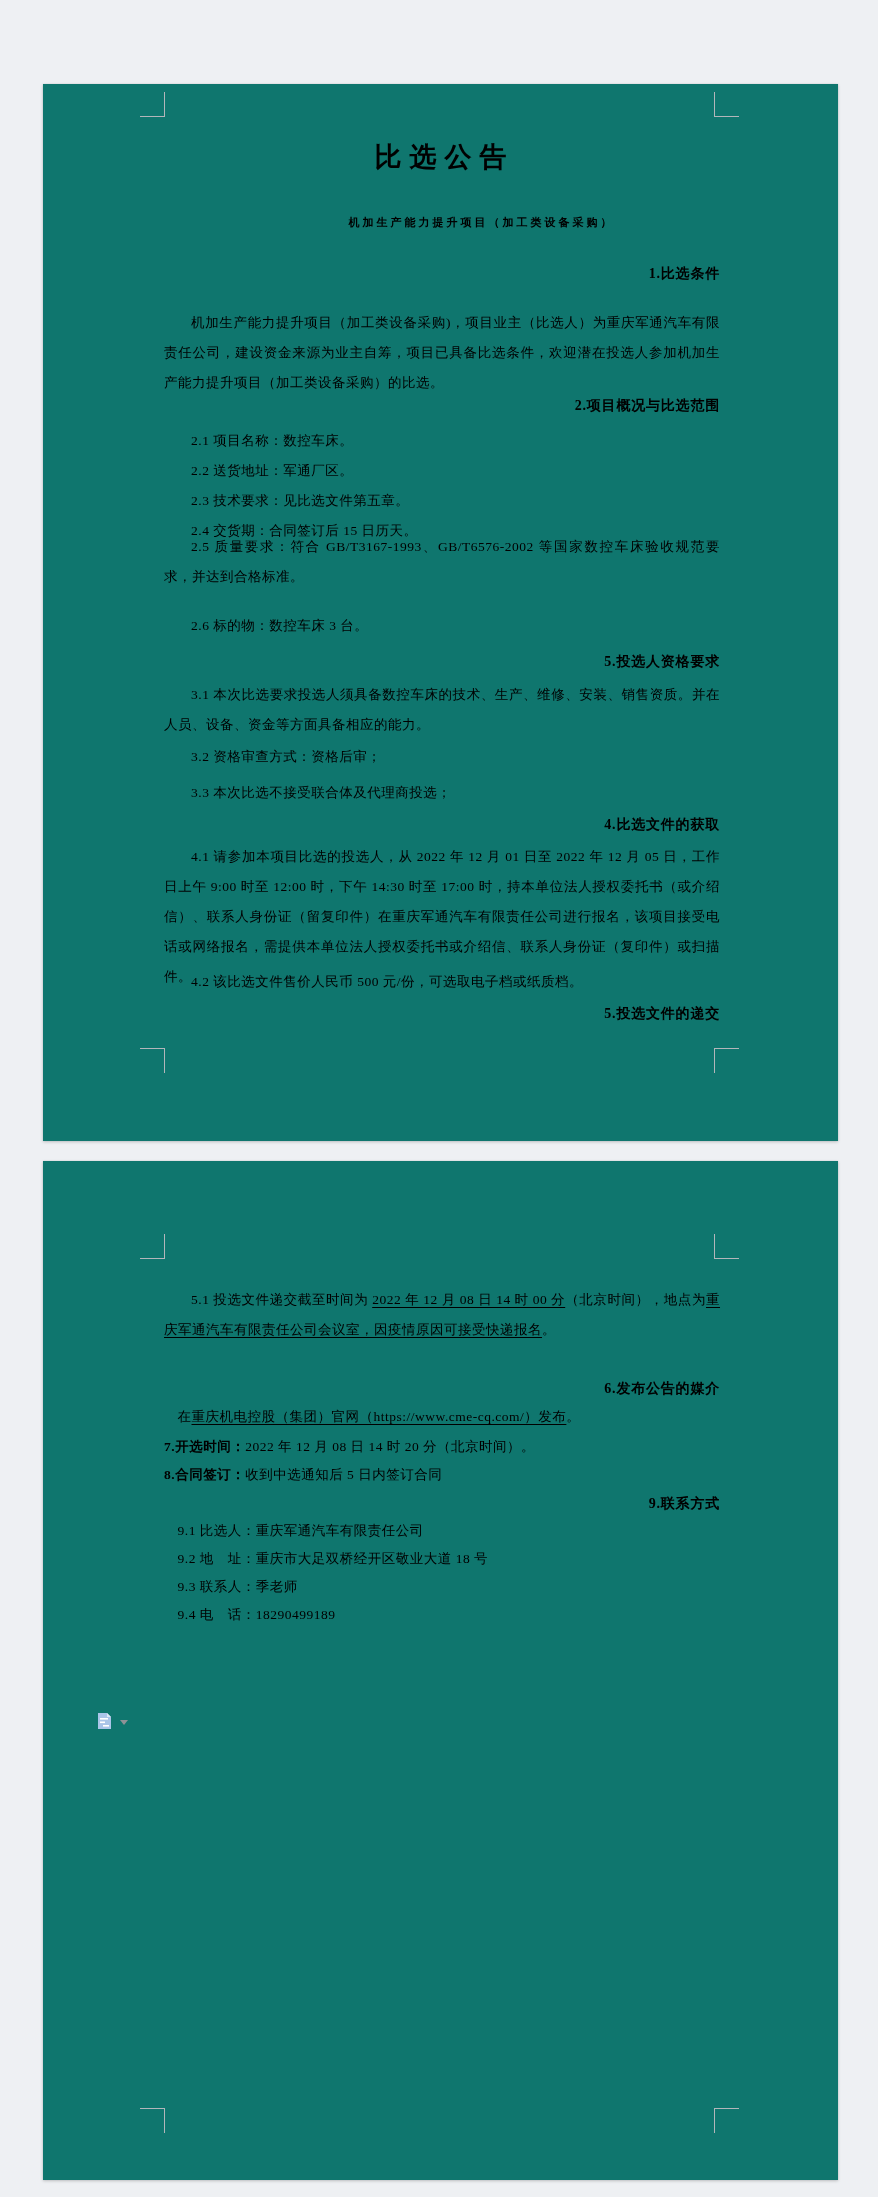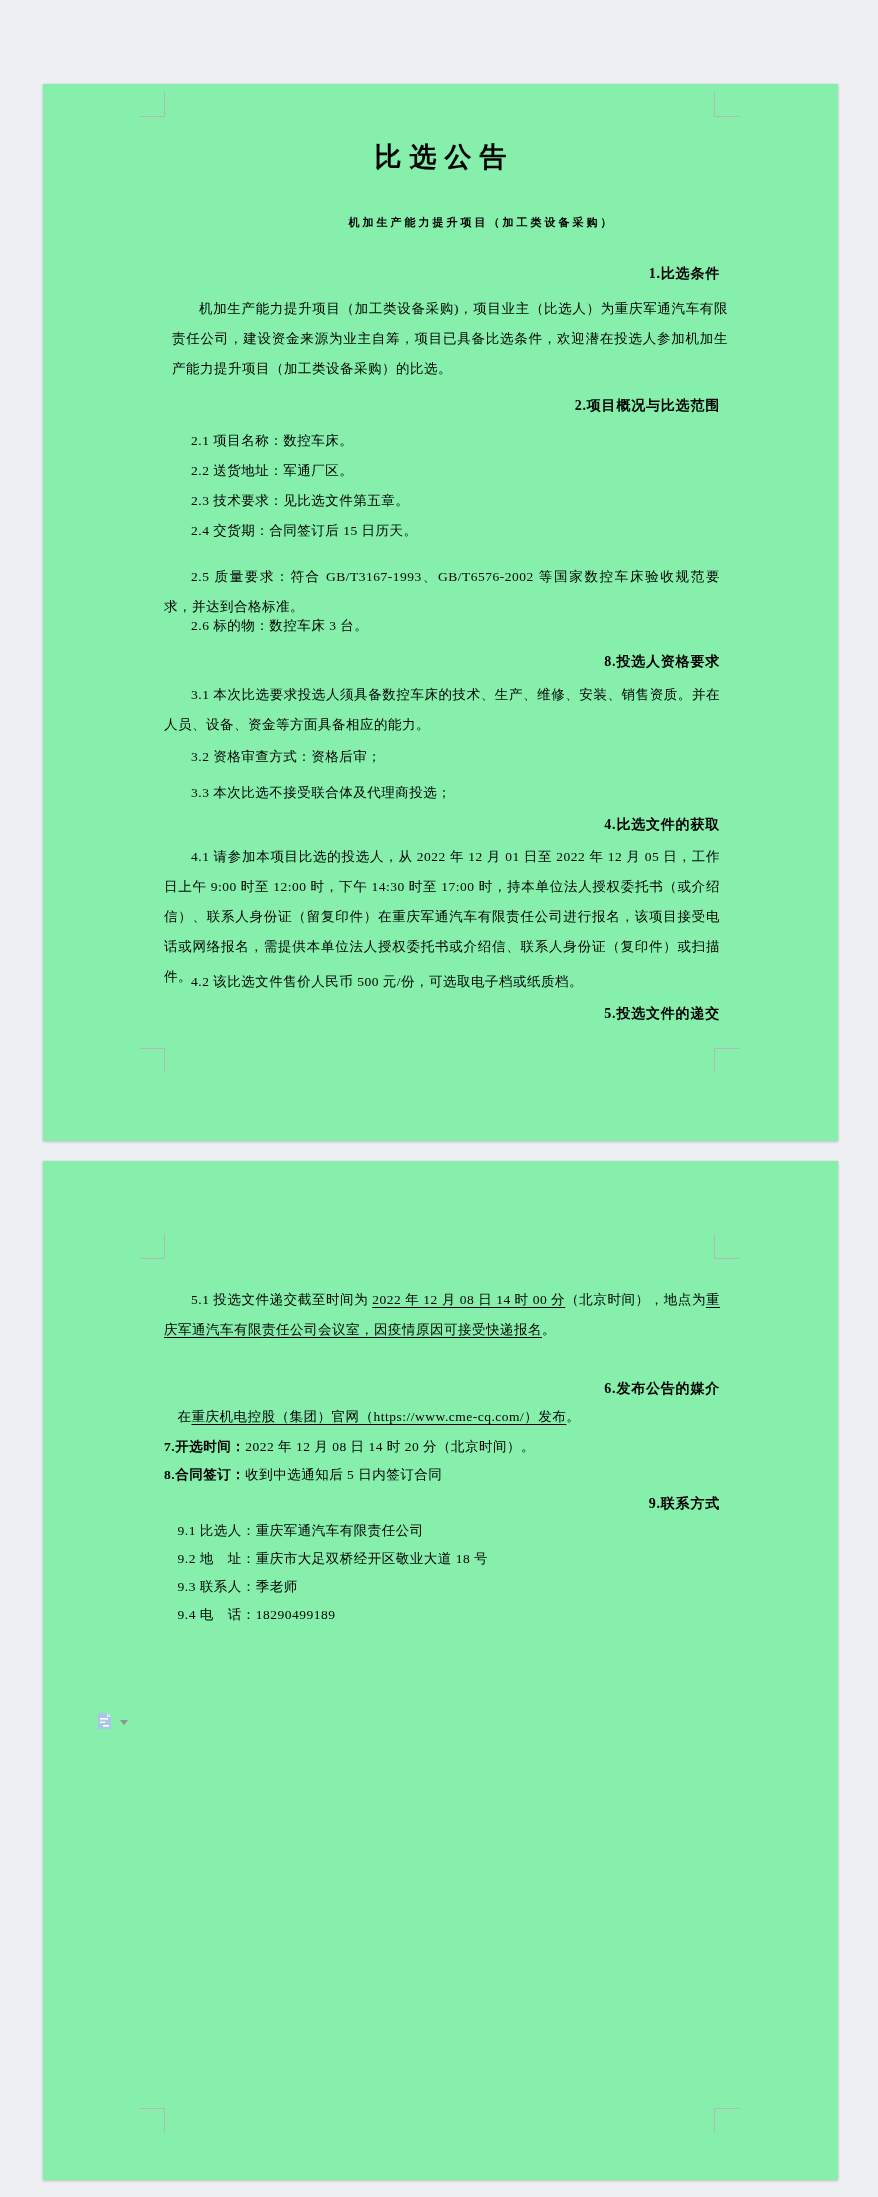--- a/index.html
+++ b/index.html
@@ -2,21 +2,21 @@
 <html><head>
 <meta charset="utf-8">
 <style>
   html,body{margin:0;padding:0;}
   body{
     width:878px;height:2197px;position:relative;overflow:hidden;
     background:#eef0f3;color:#000;
     font-family:"Liberation Serif","DejaVu Serif",serif;
   }
   .page{
-    position:absolute;left:43px;width:795px;background:#86efac;
+    position:absolute;left:43px;width:795px;background:#0f766e;
     box-shadow:0 1px 3px rgba(0,0,0,.20),0 0 1px rgba(0,0,0,.12);
   }
   #page1{top:84px;height:1057px;}
   #page2{top:1161px;height:1019px;}
 
   
   .mark{position:absolute;width:24px;height:24px;pointer-events:none;}
   .mark.tl{border-right:1px solid #b3b6ba;border-bottom:1px solid #b3b6ba;}
   .mark.tr{border-left:1px solid #b3b6ba;border-bottom:1px solid #b3b6ba;}
   .mark.bl{border-right:1px solid #b3b6ba;border-top:1px solid #b3b6ba;}
@@ -55,31 +55,31 @@
 <div class="page" id="page1">
   <div class="mark tl" style="left:97px;top:8px;"></div>
   <div class="mark tr" style="left:671px;top:8px;"></div>
   <div class="mark bl" style="left:97px;top:964px;"></div>
   <div class="mark br" style="left:671px;top:964px;"></div>
 
   <div class="blk title" style="top:55px;">比选公告</div>
   <div class="blk subtitle" style="top:127px;">机加生产能力提升项目（加工类设备采购）</div>
 
   <div class="blk hd" style="top:180px;">1.比选条件</div>
-  <div class="blk ind2" style="top:210px;margin-left:8px;">机加生产能力提升项目（加工类设备采购)，项目业主（比选人）为重庆军通汽车有限责任公司，建设资金来源为业主自筹，项目已具备比选条件，欢迎潜在投选人参加机加生产能力提升项目（加工类设备采购）的比选。</div>
+  <div class="blk ind2" style="top:224px;">机加生产能力提升项目（加工类设备采购)，项目业主（比选人）为重庆军通汽车有限责任公司，建设资金来源为业主自筹，项目已具备比选条件，欢迎潜在投选人参加机加生产能力提升项目（加工类设备采购）的比选。</div>
 
   <div class="blk hd" style="top:312px;">2.项目概况与比选范围</div>
   <div class="blk ind2" style="top:342px;">2.1 项目名称：数控车床。</div>
   <div class="blk ind2" style="top:372px;">2.2 送货地址：军通厂区。</div>
   <div class="blk ind2" style="top:402px;">2.3 技术要求：见比选文件第五章。</div>
   <div class="blk ind2" style="top:432px;">2.4 交货期：合同签订后 15 日历天。</div>
-  <div class="blk ind2" style="top:478px;">2.5 质量要求：符合 GB/T3167-1993、GB/T6576-2002 等国家数控车床验收规范要求，并达到合格标准。</div>
+  <div class="blk ind2" style="top:448px;">2.5 质量要求：符合 GB/T3167-1993、GB/T6576-2002 等国家数控车床验收规范要求，并达到合格标准。</div>
   <div class="blk ind2" style="top:527px;">2.6 标的物：数控车床 3 台。</div>
 
-  <div class="blk hd" style="top:568px;">8.投选人资格要求</div>
+  <div class="blk hd" style="top:568px;">5.投选人资格要求</div>
   <div class="blk ind2" style="top:596px;">3.1 本次比选要求投选人须具备数控车床的技术、生产、维修、安装、销售资质。并在人员、设备、资金等方面具备相应的能力。</div>
   <div class="blk ind2" style="top:658px;">3.2 资格审查方式：资格后审；</div>
   <div class="blk ind2" style="top:694px;">3.3 本次比选不接受联合体及代理商投选；</div>
 
   <div class="blk hd" style="top:731px;">4.比选文件的获取</div>
   <div class="blk ind2" style="top:758px;">4.1 请参加本项目比选的投选人，从 2022 年 12 月 01 日至 2022 年 12 月 05 日，工作日上午 9:00 时至 12:00 时，下午 14:30 时至 17:00 时，持本单位法人授权委托书（或介绍信）、联系人身份证（留复印件）在重庆军通汽车有限责任公司进行报名，该项目接受电话或网络报名，需提供本单位法人授权委托书或介绍信、联系人身份证（复印件）或扫描件。</div>
   <div class="blk ind2" style="top:883px;">4.2 该比选文件售价人民币 500 元/份，可选取电子档或纸质档。</div>
 
   <div class="blk hd" style="top:920px;">5.投选文件的递交</div>
 </div>

